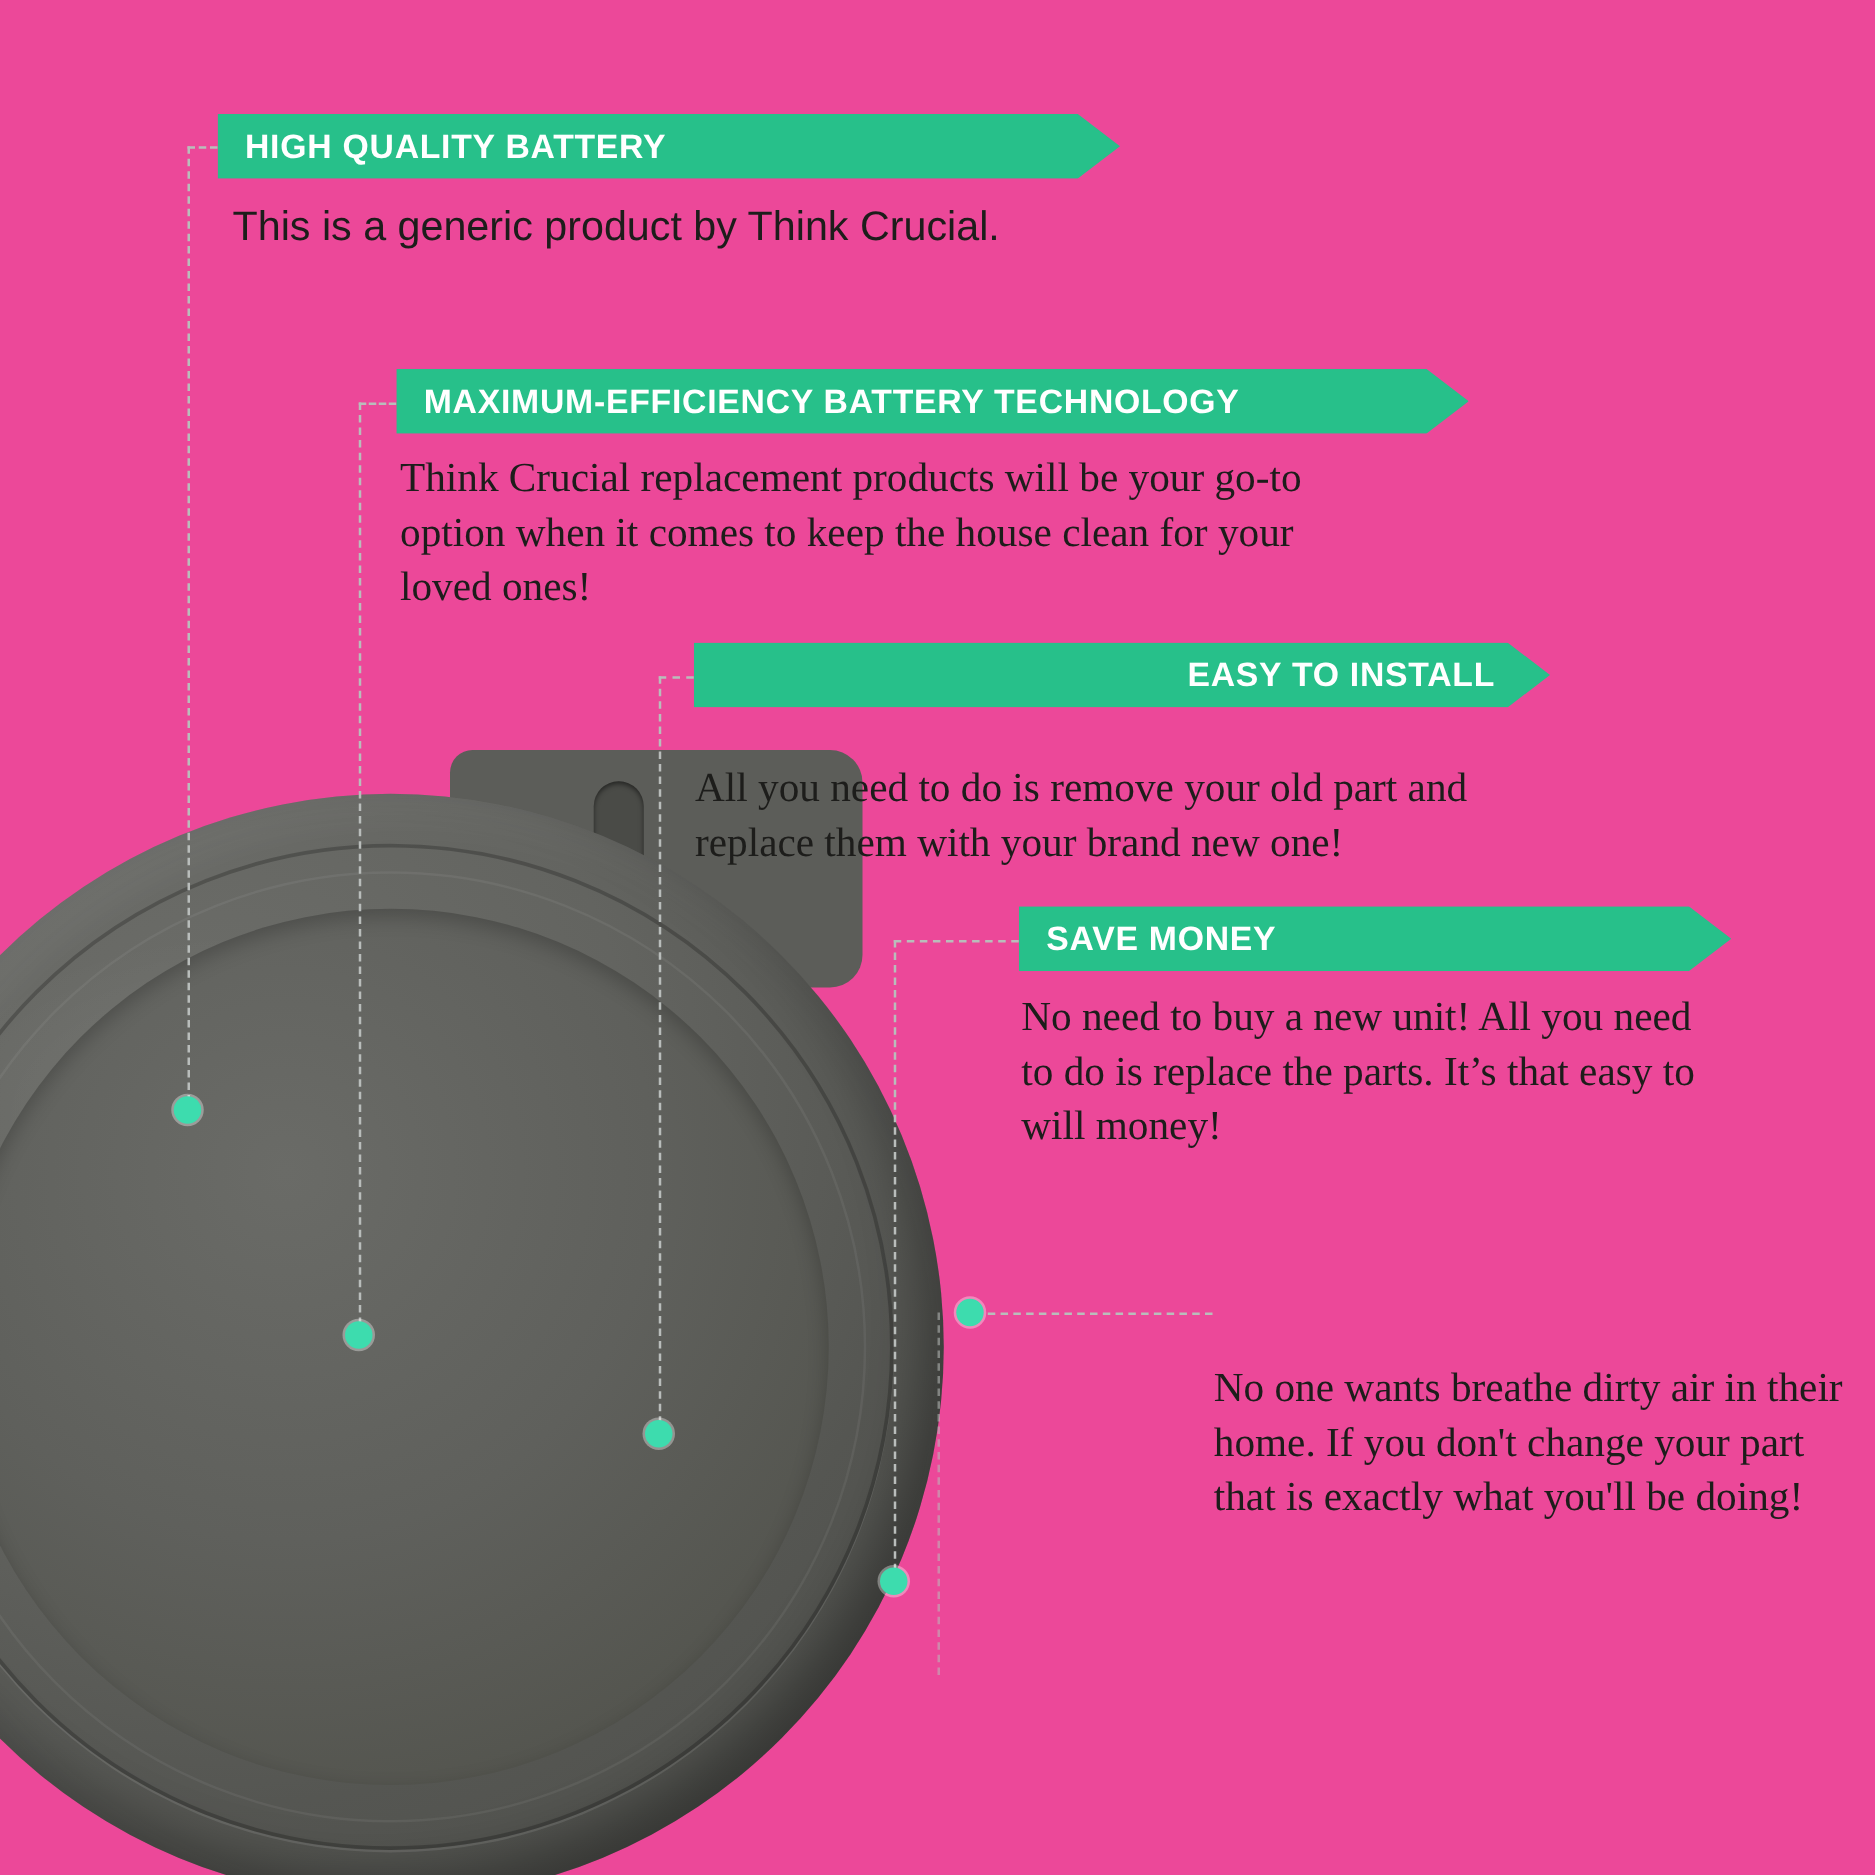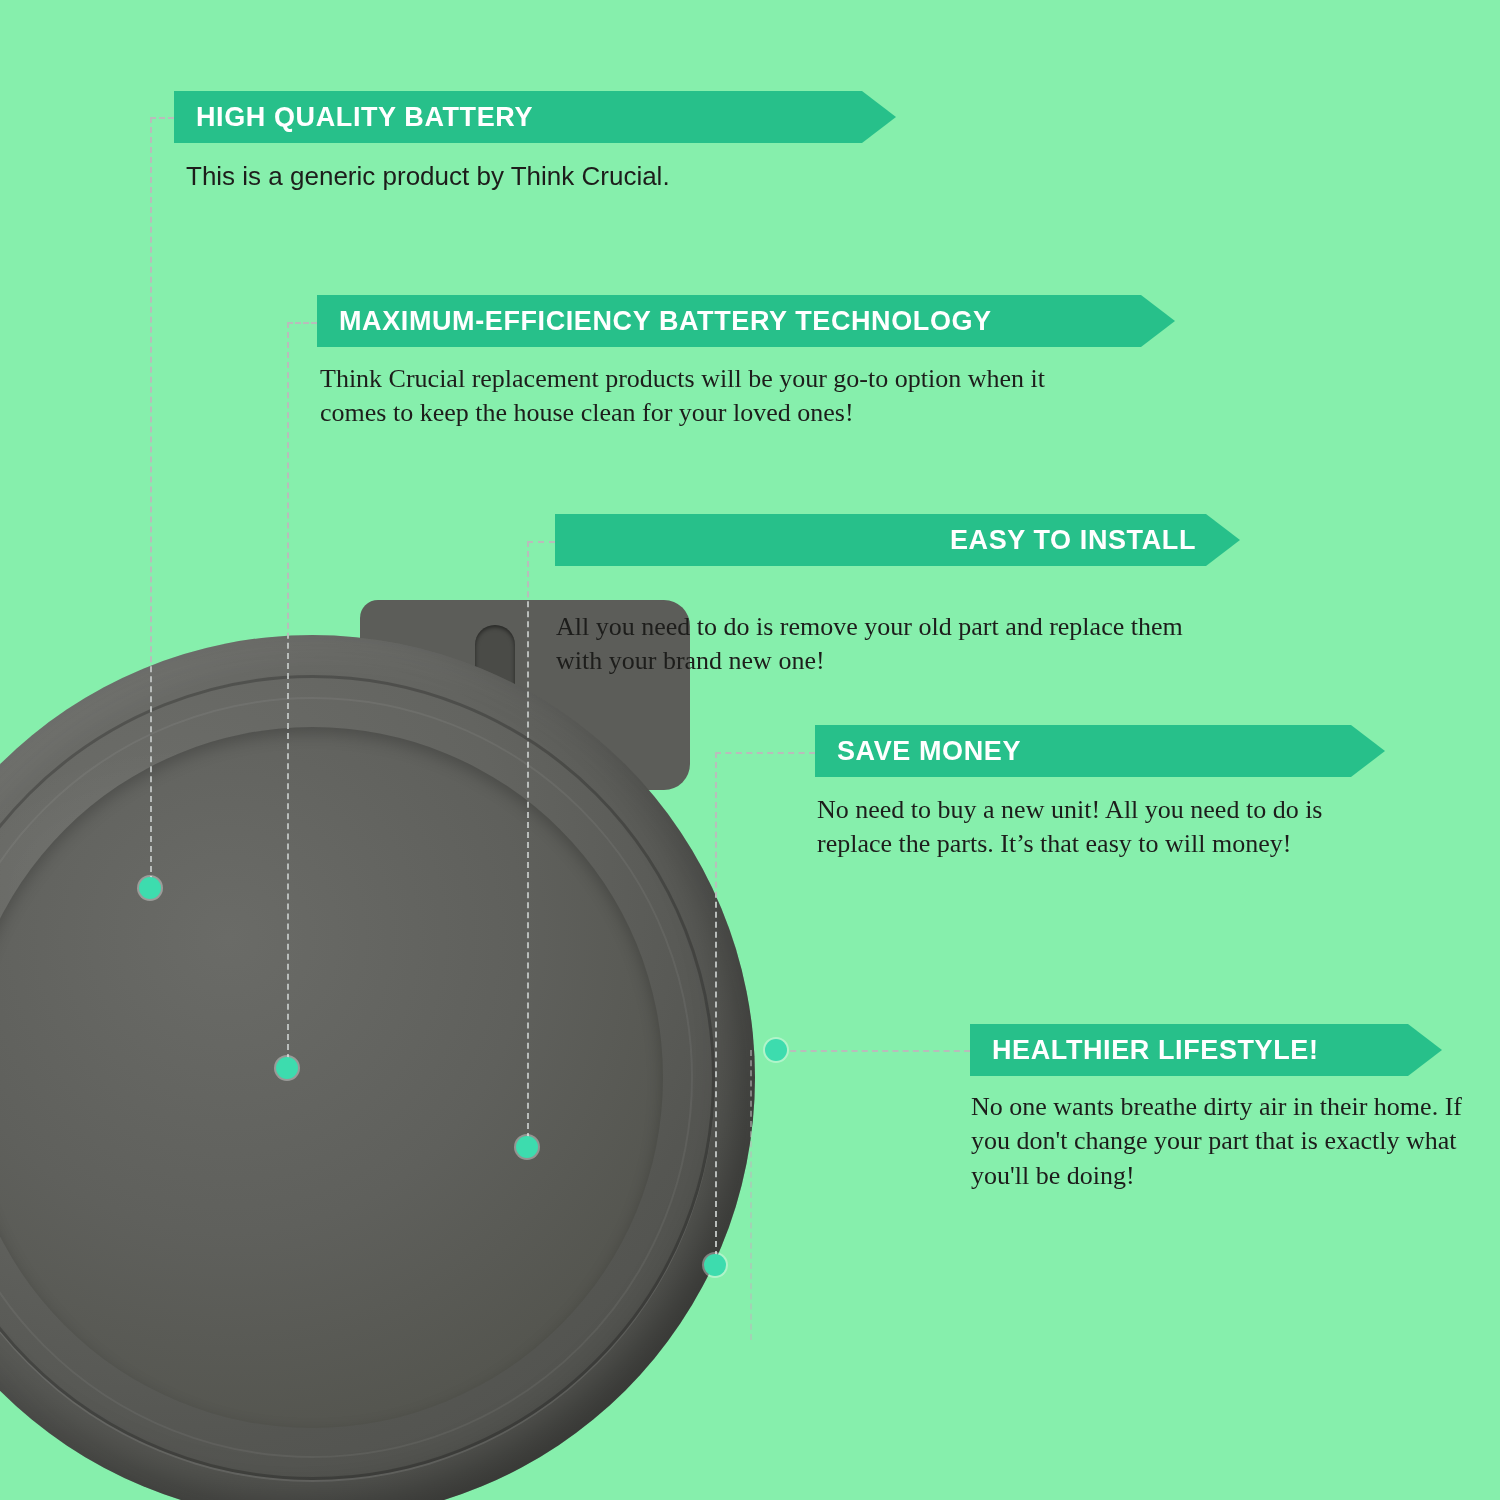--- a/index.html
+++ b/index.html
@@ -7,21 +7,21 @@
     width: 1500px;
     height: 1500px;
     background: #ffffff;
     font-family: "Liberation Sans", sans-serif;
     overflow: hidden;
   }
   #stage {
     position: relative;
     width: 1500px;
     height: 1500px;
-    background: #86efac;
+    background: #ec4899;
   }
 
   
   .product-wrap {
     position: absolute;
     left: -130px;
     top: 600px;
     width: 1010px;
     height: 920px;
   }
@@ -109,21 +109,21 @@
     letter-spacing: .6px;
     font-size: 27px;
     padding-left: 22px;
     clip-path: polygon(0 0, calc(100% - 34px) 0, 100% 50%, calc(100% - 34px) 100%, 0 100%);
     padding-right: 44px;
     white-space: nowrap;
   }
   .body-text {
     position: absolute;
     color: #1d1d1b;
-    font-size: 26px;
+    font-size: 33px;
     line-height: 1.32;
     font-family: "Liberation Serif", serif;
     font-weight: 400;
   }
   .body-text.sans { font-family: "Liberation Sans", sans-serif; }
 
   
   .leader {
     position: absolute;
     border-color: #b9bdbb;
@@ -191,18 +191,15 @@
   <div class="banner" style="left:555px; top:514px; width:685px;justify-content:flex-end;">
     <span>EASY TO INSTALL</span>
   </div>
   <div class="body-text" style="left:556px; top:582px; width:645px;margin-top:28px;">All you need to do is remove your old part and replace them with your brand new one!</div>
 
   <div class="banner" style="left:815px; top:725px; width:570px;text-align:right;">
     <span>SAVE MONEY</span>
   </div>
   <div class="body-text" style="left:817px; top:793px; width:555px;">No need to buy a new unit! All you need to do is replace the parts. It’s that easy to will money!</div>
 
-  <div class="banner" style="left:970px; top:1024px; width:472px;">
-    <span>HEALTHIER LIFESTYLE!</span>
-  </div>
   <div class="body-text" style="left:971px; top:1090px; width:505px;">No one wants breathe dirty air in their home. If you don't change your part that is exactly what you'll be doing!</div>
 
 </div>
 
 </body></html>

